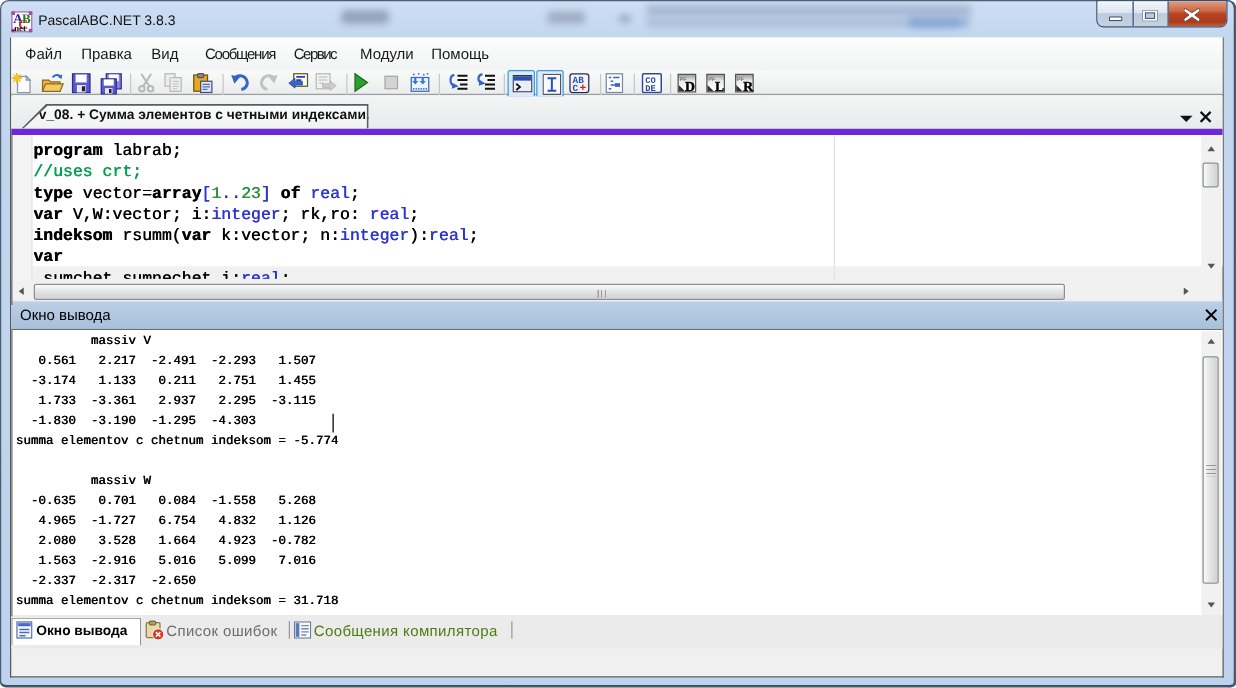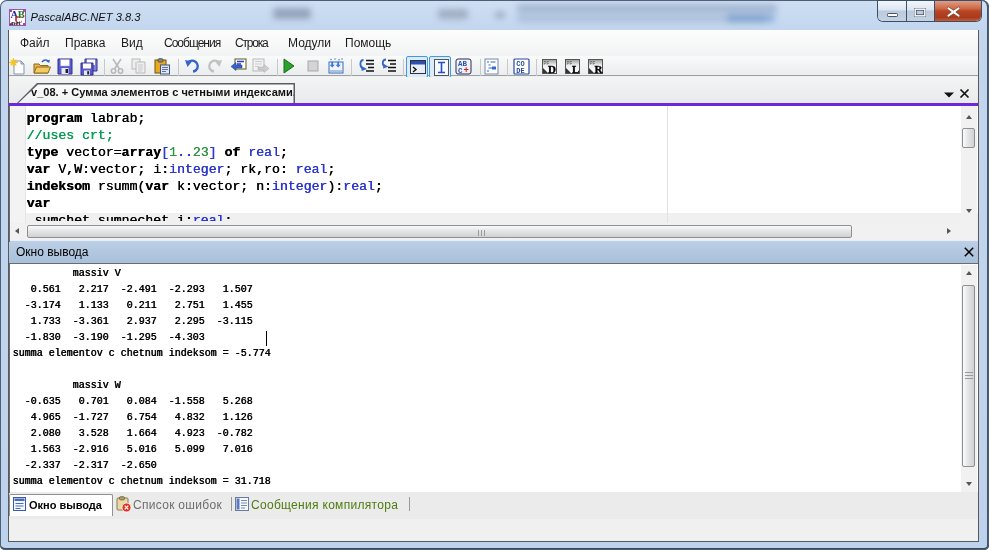--- a/index.html
+++ b/index.html
@@ -7,21 +7,21 @@
     font-family:"Liberation Sans", sans-serif; }
   .abs { position:absolute; }
   #win { position:absolute; left:0; top:0; width:989px; height:550px;
     border-radius:7px 7px 5px 5px;
     background:linear-gradient(180deg,#cfdff4 0%,#c2d6ee 30px,#bdd2ec 100%);
     box-shadow: inset 0 0 0 1px #4d5f75, inset -2px 0 0 0 #47525f, inset 0 -2px 0 0 #3d4854;
     overflow:hidden; }
   
   #titlebar { position:absolute; left:1px; top:1px; width:987px; height:29px; }
   .blob { position:absolute; filter:blur(3px); border-radius:3px; }
-  #apptitle { position:absolute; left:29.5px; top:9.5px; font-size:11.2px; color:#111;font-style:italic; }
+  #apptitle { position:absolute; left:29.5px; top:9.5px; font-size:11.2px; color:#111; }
   
   #wbtns { position:absolute; left:878px; top:1px; width:103px; height:20px;
     border-radius:0 0 5px 5px; overflow:hidden;
     box-shadow:0 0 0 1px #39506b, inset 0 0 0 1px rgba(255,255,255,.55); }
   .wb { position:absolute; top:0; height:20px; }
   #wb-min,#wb-max { background:linear-gradient(180deg,#f2f6fb 0%,#dce6f2 45%,#bccadd 50%,#c5d2e2 100%); }
   #wb-min { left:0; width:28px; }
   #wb-max { left:29px; width:27px; }
   #wb-close { left:57px; width:46px;
     background:linear-gradient(180deg,#e09d85 0%,#cd6845 38%,#ba4423 50%,#a83b1c 82%,#c85c38 100%); }
@@ -44,21 +44,21 @@
     background:linear-gradient(180deg,#f3f4f4,#e9eaeb); }
   #doctab { position:absolute; left:8px; top:6px; width:278px; height:20px; overflow:hidden;
     background:linear-gradient(180deg,#fdfdfd,#f0f1f1);
     clip-path:polygon(0 100%, 22px 0, 100% 0, 100% 100%); }
   #doctabb { position:absolute; left:8px; top:6px; width:278px; height:20px;
     clip-path:polygon(0 100%, 1.5px 100%, 21px 1.5px, 276.5px 1.5px, 276.5px 100%, 278px 100%, 278px 0, 20px 0);
     background:#585f63; }
   #doctab span { position:absolute; left:14px; top:3px; font-size:11.05px; font-weight:bold; color:#111; white-space:nowrap; }
   
   #edpanel { position:absolute; left:0; top:73px; width:969px; height:110px;
-    background:#fff; border-top:3px solid #6d28d9; }
+    background:#fff; border-top:5px solid #6d28d9; }
   #gutter { position:absolute; left:0; top:0px; width:17px; height:117px;
     background:#f3f3f3; border-right:1px solid #e4e4e4; }
   #marginline { position:absolute; left:658px; top:0px; width:1px; height:117px; background:#e2e2e2; }
   #code { position:absolute; left:18px; top:3px; width:930px; height:112px; overflow:hidden; }
   #code pre { position:absolute; left:-0.5px; top:0.5px; font-family:"Liberation Mono",monospace;
     font-size:13.2px; line-height:17px; color:#000; text-shadow:0.4px 0 0 currentColor; }
   .kw { font-weight:bold; }
   .cm { color:#00a050; }
   .ty { color:#2b35cf; }
   .nu { color:#2e9440; }
@@ -135,21 +135,21 @@
         <path d="M0.8 0.5 L6.5 4.2 L12.2 0.5 L13 2.8 L8.8 6 L13 9.2 L12.2 11.5 L6.5 7.8 L0.8 11.5 L0 9.2 L4.2 6 L0 2.8 Z" fill="#fdfdfd" stroke="#6e4534" stroke-width="0.7"></path>
       </svg>
   </div>
 
   <div id="client">
     <div id="menubar">
       <span class="mi" style="left:11px">Файл</span>
       <span class="mi" style="left:56px">Правка</span>
       <span class="mi" style="left:112px">Вид</span>
       <span class="mi" style="left:155px;letter-spacing:-1px">Сообщения</span>
-      <span class="mi" style="left:226px;letter-spacing:-1.2px">Строка</span>
+      <span class="mi" style="left:226px;letter-spacing:-1.2px">Сервис</span>
       <span class="mi" style="left:279px">Модули</span>
       <span class="mi" style="left:336px">Помощь</span>
     </div>
     <div id="toolbar">
 
       <div class="tbtn" style="left:397px"></div>
       <div class="tbtn" style="left:420px"></div>
 
       <div class="tsep" style="left:95px"></div>
       <div class="tsep" style="left:169px"></div>

